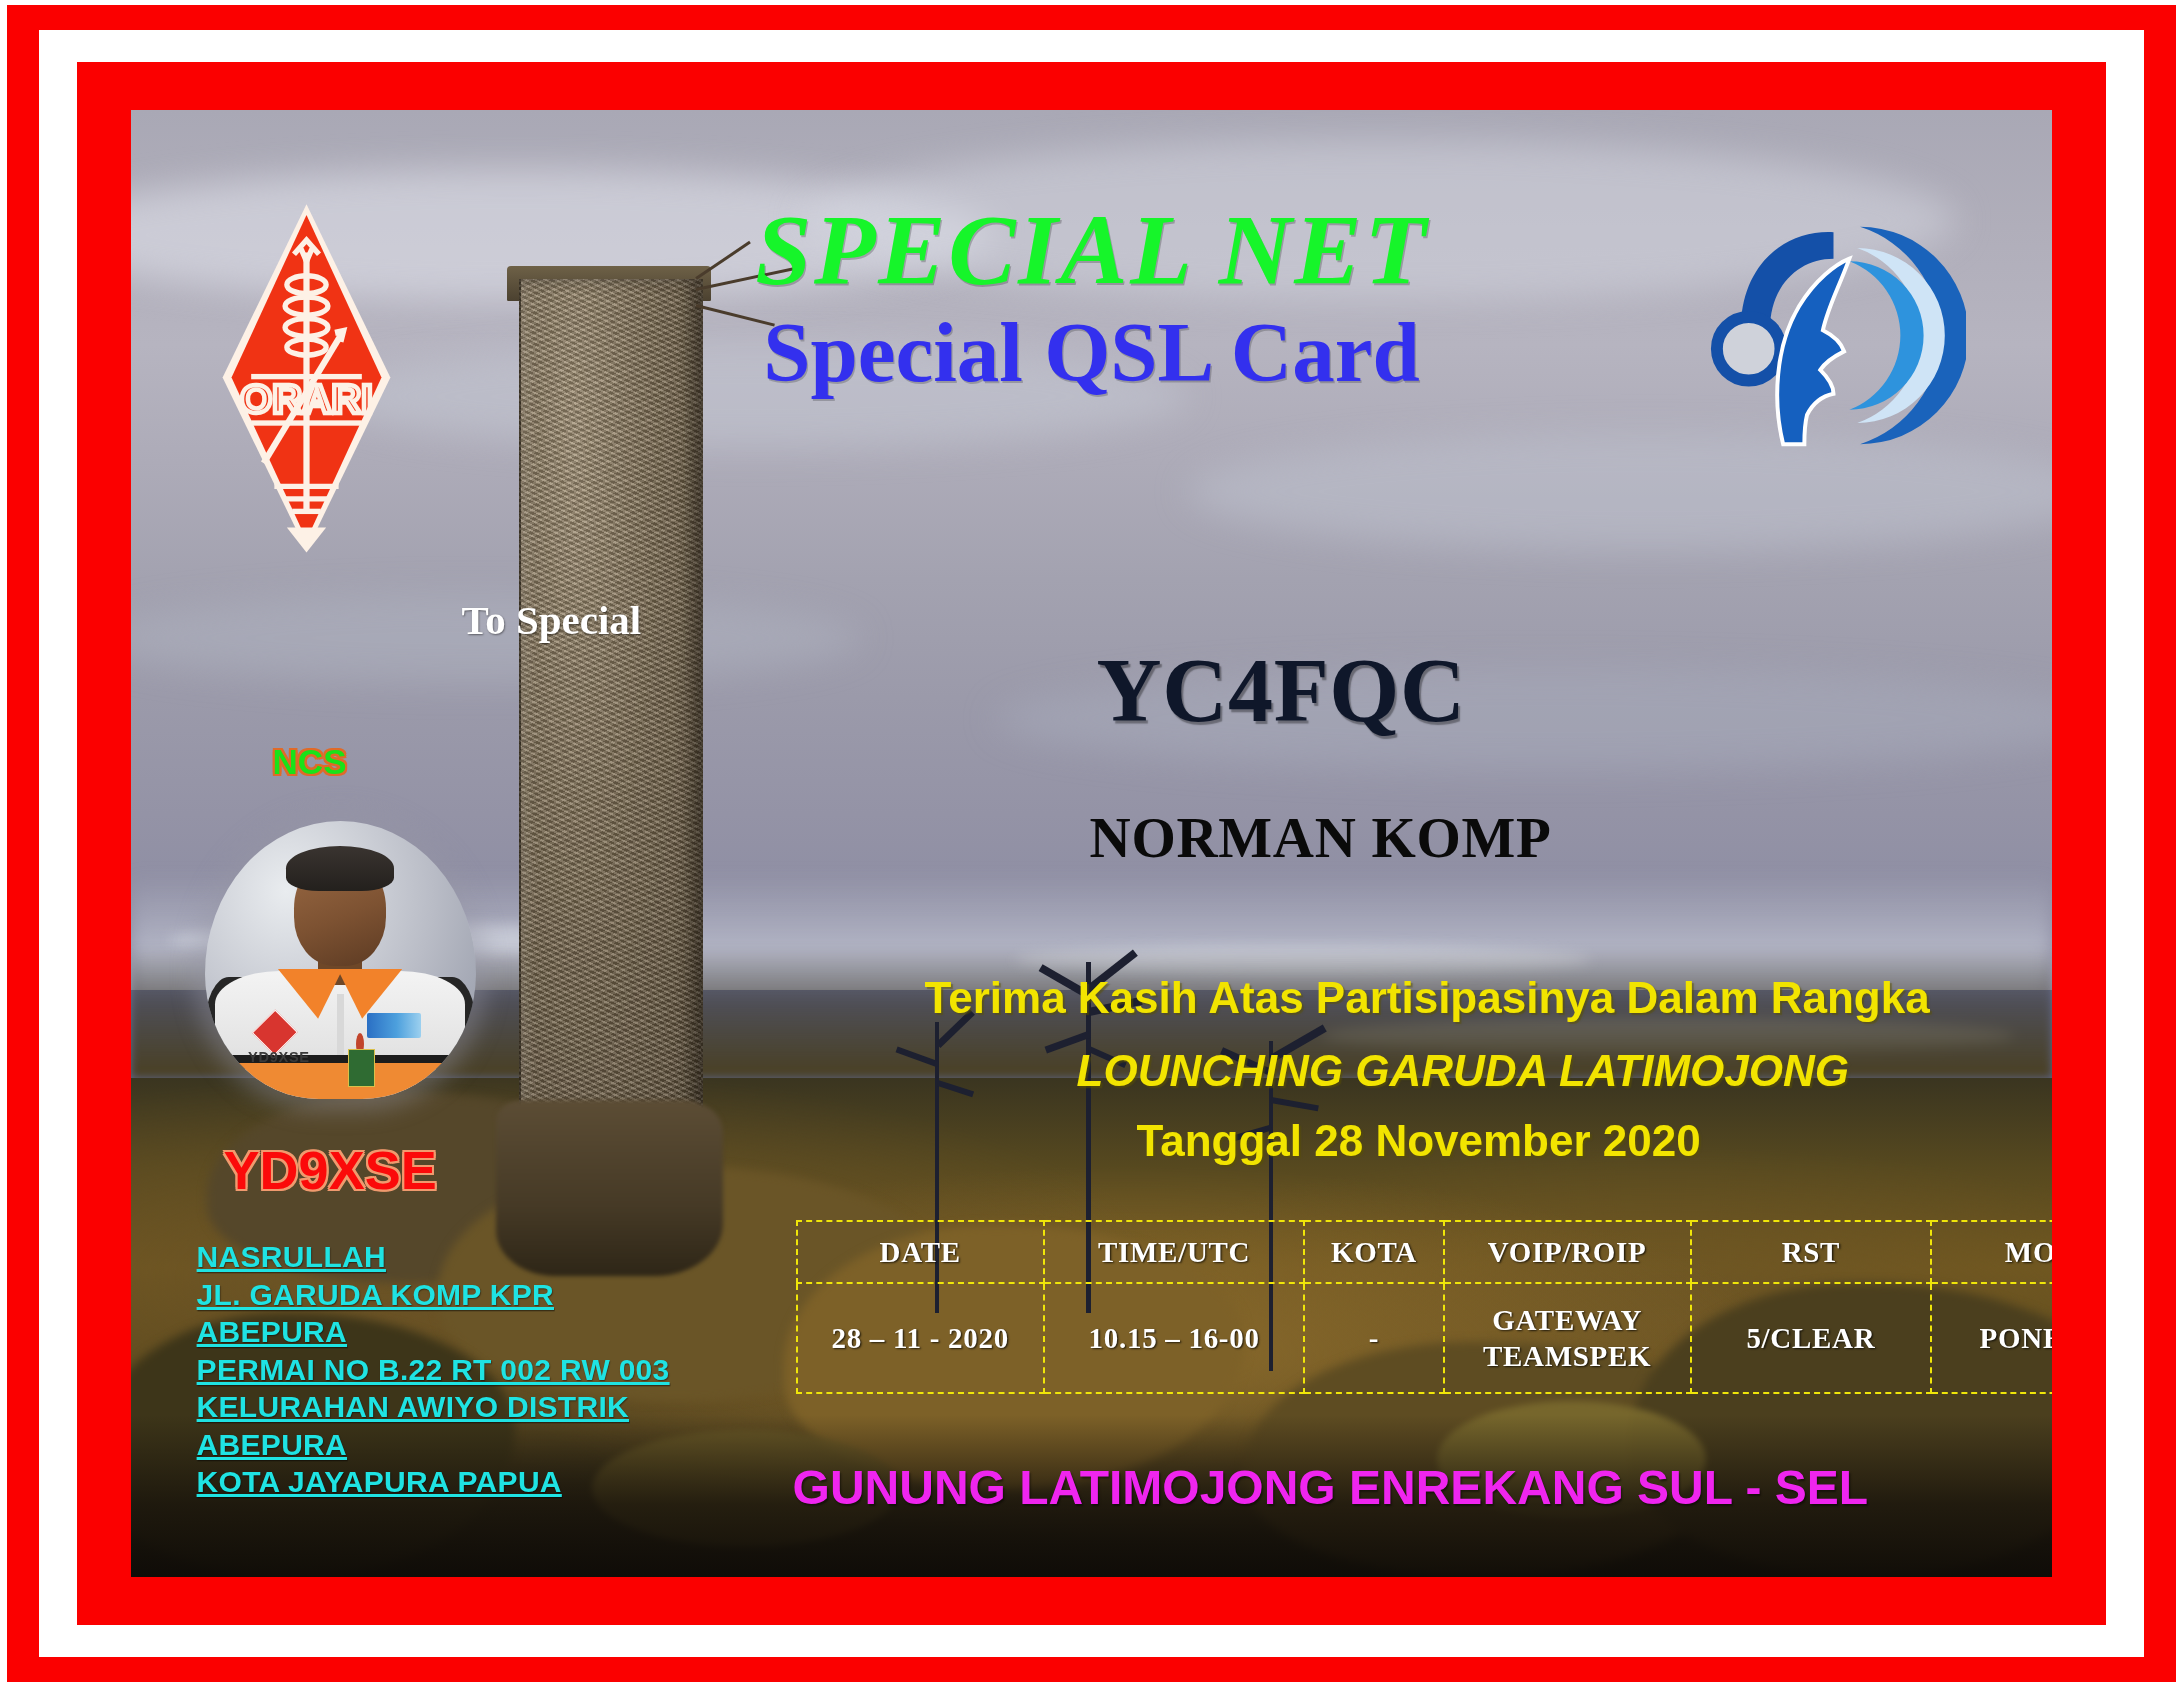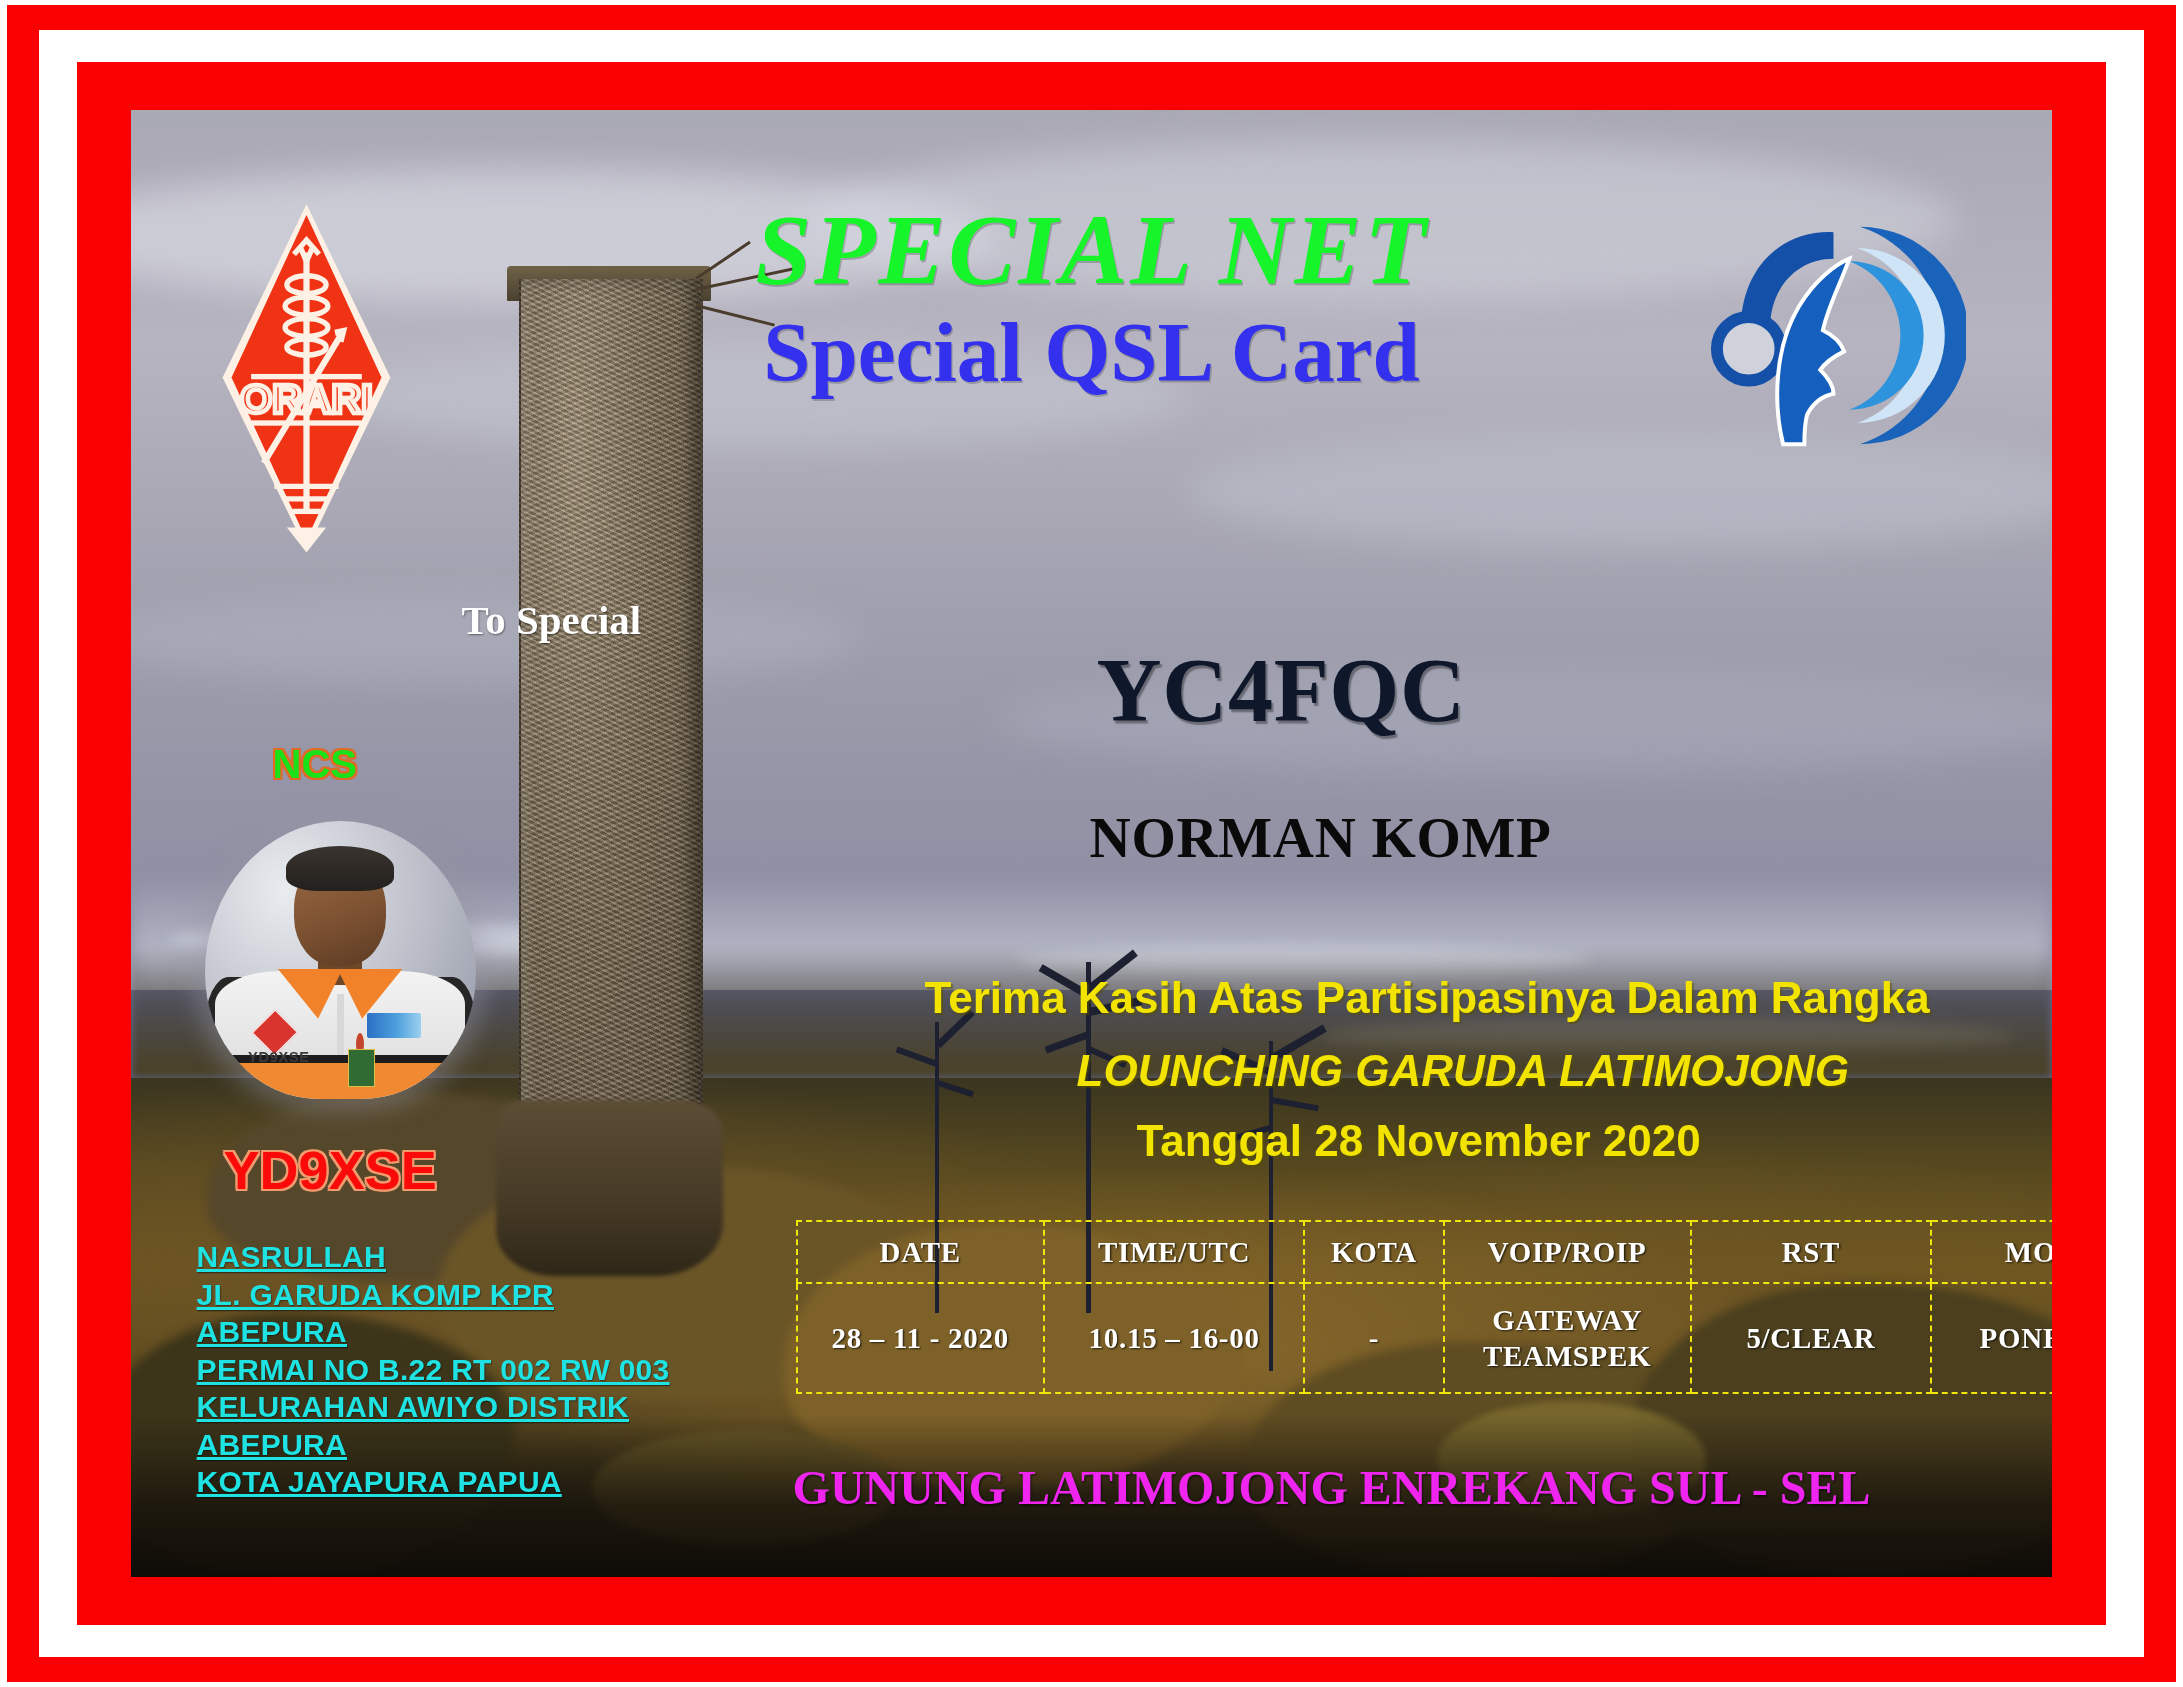--- a/index.html
+++ b/index.html
@@ -86,33 +86,33 @@
       font-size:90px;color:#0f172a;letter-spacing:0.7px;text-shadow:2px 2.6px 1.3px rgba(0,0,0,.35);}
   #opname{left:959px;top:695px;font-family:"Liberation Serif",serif;font-weight:bold;
       font-size:57px;color:#0a0a0a;letter-spacing:0.7px;}
   #thanks1{left:794px;top:863px;font-family:"Liberation Sans",sans-serif;font-weight:bold;
       font-size:44px;color:#f2e400;text-shadow:2px 2px 1.3px rgba(90,80,0,.55);}
   #thanks2{left:946px;top:936px;font-family:"Liberation Sans",sans-serif;font-weight:bold;
       font-style:italic;font-size:44px;color:#f2e400;text-shadow:2px 2px 1.3px rgba(90,80,0,.55);}
   #thanks3{left:1006px;top:1006px;font-family:"Liberation Sans",sans-serif;font-weight:bold;
       font-size:44px;color:#f2e400;text-shadow:2px 2px 1.3px rgba(90,80,0,.55);}
   #ncs{left:142px;top:632px;font-family:"Liberation Sans",sans-serif;font-weight:bold;
-      font-size:40px;color:#19e219;
+      font-size:35px;color:#19e219;
       text-shadow:-2px -2px 0 #e06a28, 2px -2px 0 #e06a28, -2px 2px 0 #e06a28, 2px 2px 0 #e06a28,
                   0 -2px 0 #e06a28, 0 2px 0 #e06a28, -2px 0 0 #e06a28, 2px 0 0 #e06a28;}
   #ydcall{left:93px;top:1029px;font-family:"Liberation Sans",sans-serif;font-weight:bold;
       font-size:54px;color:#fb0a0a;
       text-shadow:-2px -2px 0 #f09a6e, 2px -2px 0 #f09a6e, -2px 2px 0 #f09a6e, 2px 2px 0 #f09a6e,
                   0 -2px 0 #f09a6e, 0 2px 0 #f09a6e, -2px 0 0 #f09a6e, 2px 0 0 #f09a6e;}
   #addr{position:absolute;left:66px;top:1128px;width:582px;
       font-family:"Liberation Sans",sans-serif;font-weight:bold;font-size:30px;
       color:#1fe3e3;line-height:1.25;letter-spacing:0.3px;text-shadow:0.7px 1.3px 1.3px rgba(0,0,0,.45);text-decoration:underline;}
   #addr div{white-space:nowrap;}
   #mountain-line{left:0;right:0;top:1350px;text-align:left;padding-left:662px;
-      font-family:Liberation Serif, serif;font-weight:bold;font-size:48px;color:#ef25ef;
+      font-family:Liberation Sans, sans-serif;font-weight:bold;font-size:48px;color:#ef25ef;
       text-shadow:1.3px 2px 2px rgba(0,0,0,.45);}
 
   
   #portrait{position:absolute;left:74px;top:711px;width:271px;height:278px;
       border-radius:50% 50% 42% 42%/55% 55% 45% 45%;overflow:hidden;
       box-shadow:0 0 22.5px 12px rgba(150,150,165,.40);}
   #p-bg{position:absolute;inset:0;background:radial-gradient(ellipse at 30% 25%,#e9ecef 0%,#b9bcc6 55%,#8e93a2 100%);}
   #p-head{position:absolute;left:33%;top:12%;width:34%;height:40%;border-radius:48% 48% 44% 44%;
       background:linear-gradient(160deg,#9b6a44 0%,#7d5232 55%,#5d3b23 100%);}
   #p-hair{position:absolute;left:30%;top:9%;width:40%;height:16%;border-radius:50% 50% 30% 30%;

